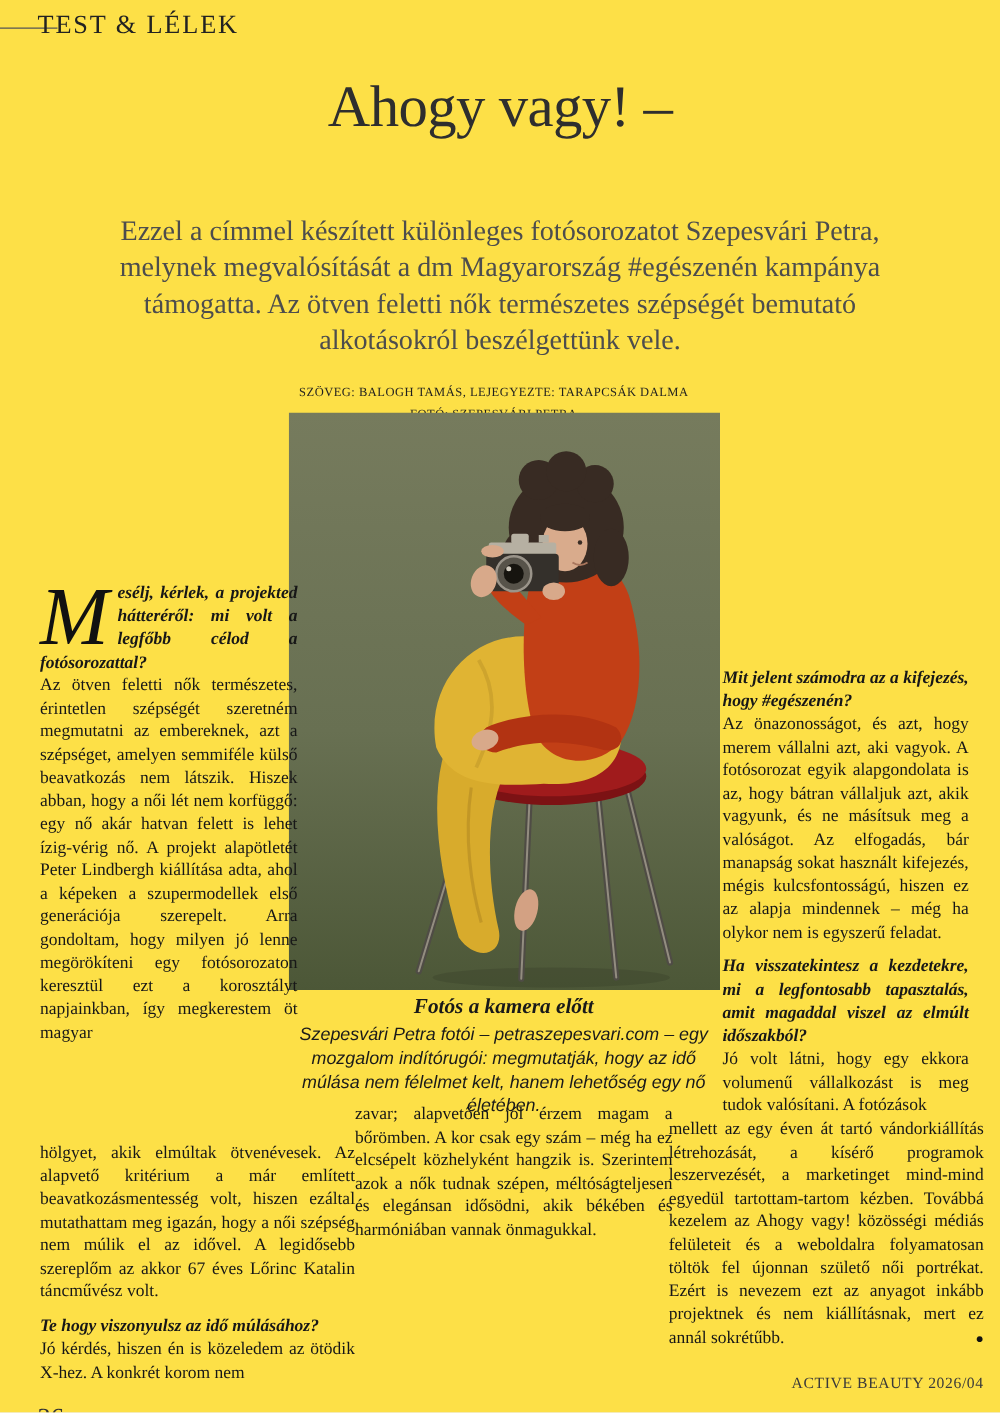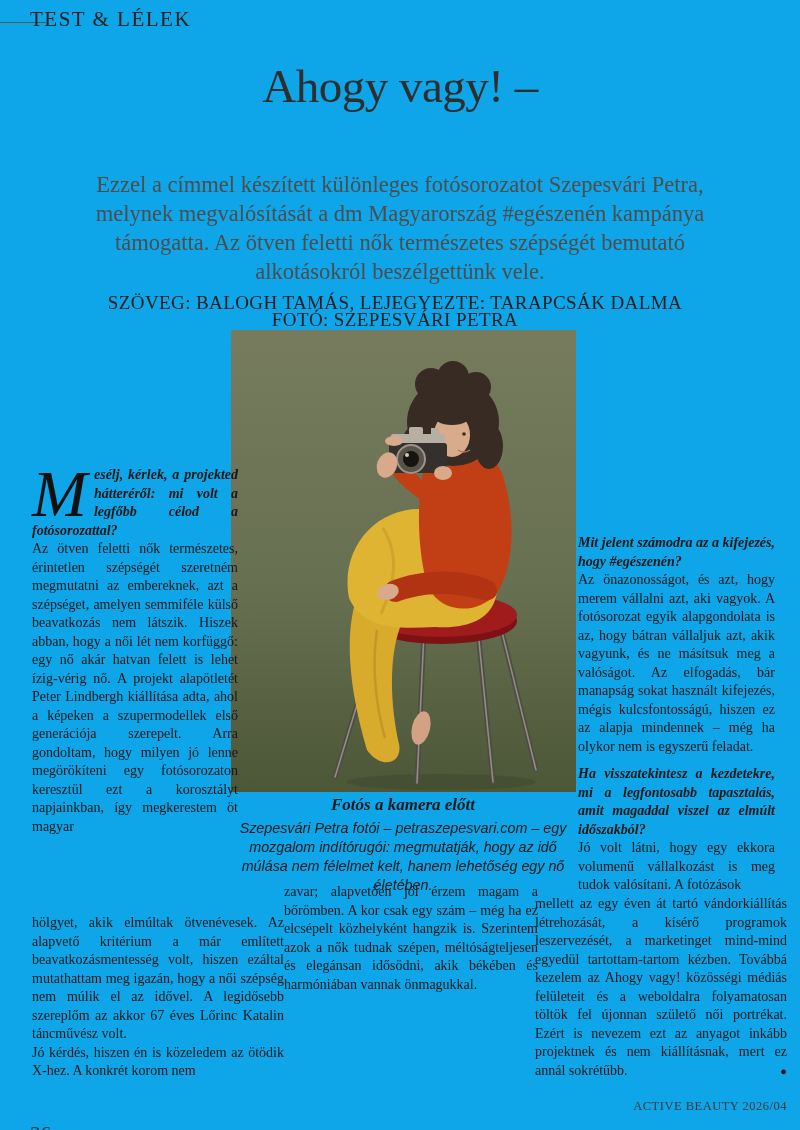--- a/index.html
+++ b/index.html
@@ -1,31 +1,31 @@
 <!DOCTYPE html>
 <html lang="hu"><head>
 <meta charset="utf-8">
 <style>
   html,body{margin:0;padding:0;background:#fff;}
   .page{
-    position:relative;width:800px;height:1130px;background:#0ea5e9;
+    position:relative;width:800px;height:1130px;background:#fde047;
     font-family:"Liberation Serif",serif;color:#161616;overflow:hidden;
     outline:1px solid #d6d6d6;
   }
   .abs{position:absolute;}
   
   .masthead{left:30px;top:7px;font-size:21px;letter-spacing:1.5px;color:#222;}
   .masthead-rule{left:0;top:22px;width:46px;height:1px;background:#555;}
   
   .title{left:0;top:60px;width:800px;text-align:center;
     font-size:47px;line-height:52px;color:#2e2e2e;letter-spacing:-0.5px;}
   .lead{left:68px;top:170px;width:664px;text-align:center;
     font-size:22.5px;line-height:29px;color:#4d4d4d;}
-  .byline{left:0;top:294px;width:790px;text-align:center;
-    font-size:19px;line-height:17px;color:#1f1f1f;letter-spacing:.4px;}
+  .byline{left:0;top:306px;width:790px;text-align:center;
+    font-size:10px;line-height:17px;color:#1f1f1f;letter-spacing:.4px;}
   
   .photo{left:231px;top:330px;width:345px;height:462px;}
   .caption{left:227px;top:795px;width:352px;text-align:center;font-style:italic;}
   .caption-title{font-size:17px;font-weight:bold;color:#191919;}
   .caption-body{margin-top:4px;font-family:"Liberation Sans",sans-serif;
     font-size:14.3px;line-height:19px;color:#1a1a1a;}
   
   .col{font-size:14px;line-height:18.5px;color:#171717;}
   .col p{margin:0;text-align:justify;}
   .col p.q{font-weight:bold;font-style:italic;margin-top:9px;}
@@ -141,20 +141,21 @@
     <div class="caption-body">Szepesvári Petra fotói – petraszepesvari.com – egy mozgalom indítórugói: megmutatják, hogy az idő múlása nem félelmet kelt, hanem lehetőség egy nő életében.</div>
   </div>
 
   <div class="abs col col-left-top">
     <p class="q first"><span class="dropcap">M</span><span>esélj, kérlek, a projekted hátteréről: mi volt a legfőbb célod a fotósorozattal?</span></p>
     <p>Az ötven feletti nők természetes, érintetlen szépségét szeretném megmutatni az embereknek, azt a szépséget, amelyen semmiféle külső beavatkozás nem látszik. Hiszek abban, hogy a női lét nem korfüggő: egy nő akár hatvan felett is lehet ízig-vérig nő. A projekt alapötletét Peter Lindbergh kiállítása adta, ahol a képeken a szupermodellek első generációja szerepelt. Arra gondoltam, hogy milyen jó lenne megörökíteni egy fotósorozaton keresztül ezt a korosztályt napjainkban, így megkerestem öt magyar</p>
   </div>
 
   <div class="abs col col-left-bottom">
     <p>hölgyet, akik elmúltak ötvenévesek. Az alapvető kritérium a már említett beavatkozásmentesség volt, hiszen ezáltal mutathattam meg igazán, hogy a női szépség nem múlik el az idővel. A legidősebb szereplőm az akkor 67 éves Lőrinc Katalin táncművész volt.</p>
+    <p class="q">Te hogy viszonyulsz az idő múlásához?</p>
     <p>Jó kérdés, hiszen én is közeledem az ötödik X-hez. A konkrét korom nem</p>
   </div>
 
   <div class="abs col col-middle">
     <p>zavar; alapvetően jól érzem magam a bőrömben. A kor csak egy szám – még ha ez elcsépelt közhelyként hangzik is. Szerintem azok a nők tudnak szépen, méltóságteljesen és elegánsan idősödni, akik békében és harmóniában vannak önmagukkal.</p>
   </div>
 
   <div class="abs col col-right-top">
     <p class="q first">Mit jelent számodra az a kifejezés, hogy #egészenén?</p>
     <p>Az önazonosságot, és azt, hogy merem vállalni azt, aki vagyok. A fotósorozat egyik alapgondolata is az, hogy bátran vállaljuk azt, akik vagyunk, és ne másítsuk meg a valóságot. Az elfogadás, bár manapság sokat használt kifejezés, mégis kulcsfontosságú, hiszen ez az alapja mindennek – még ha olykor nem is egyszerű feladat.</p>

